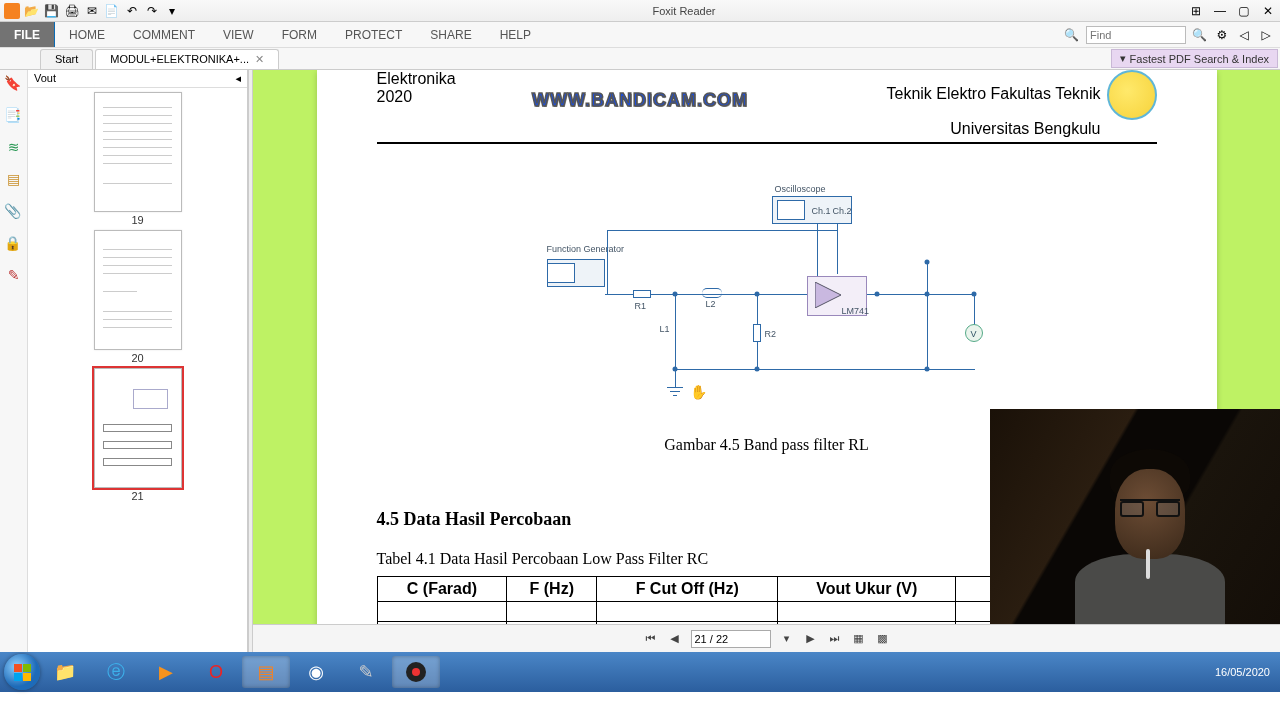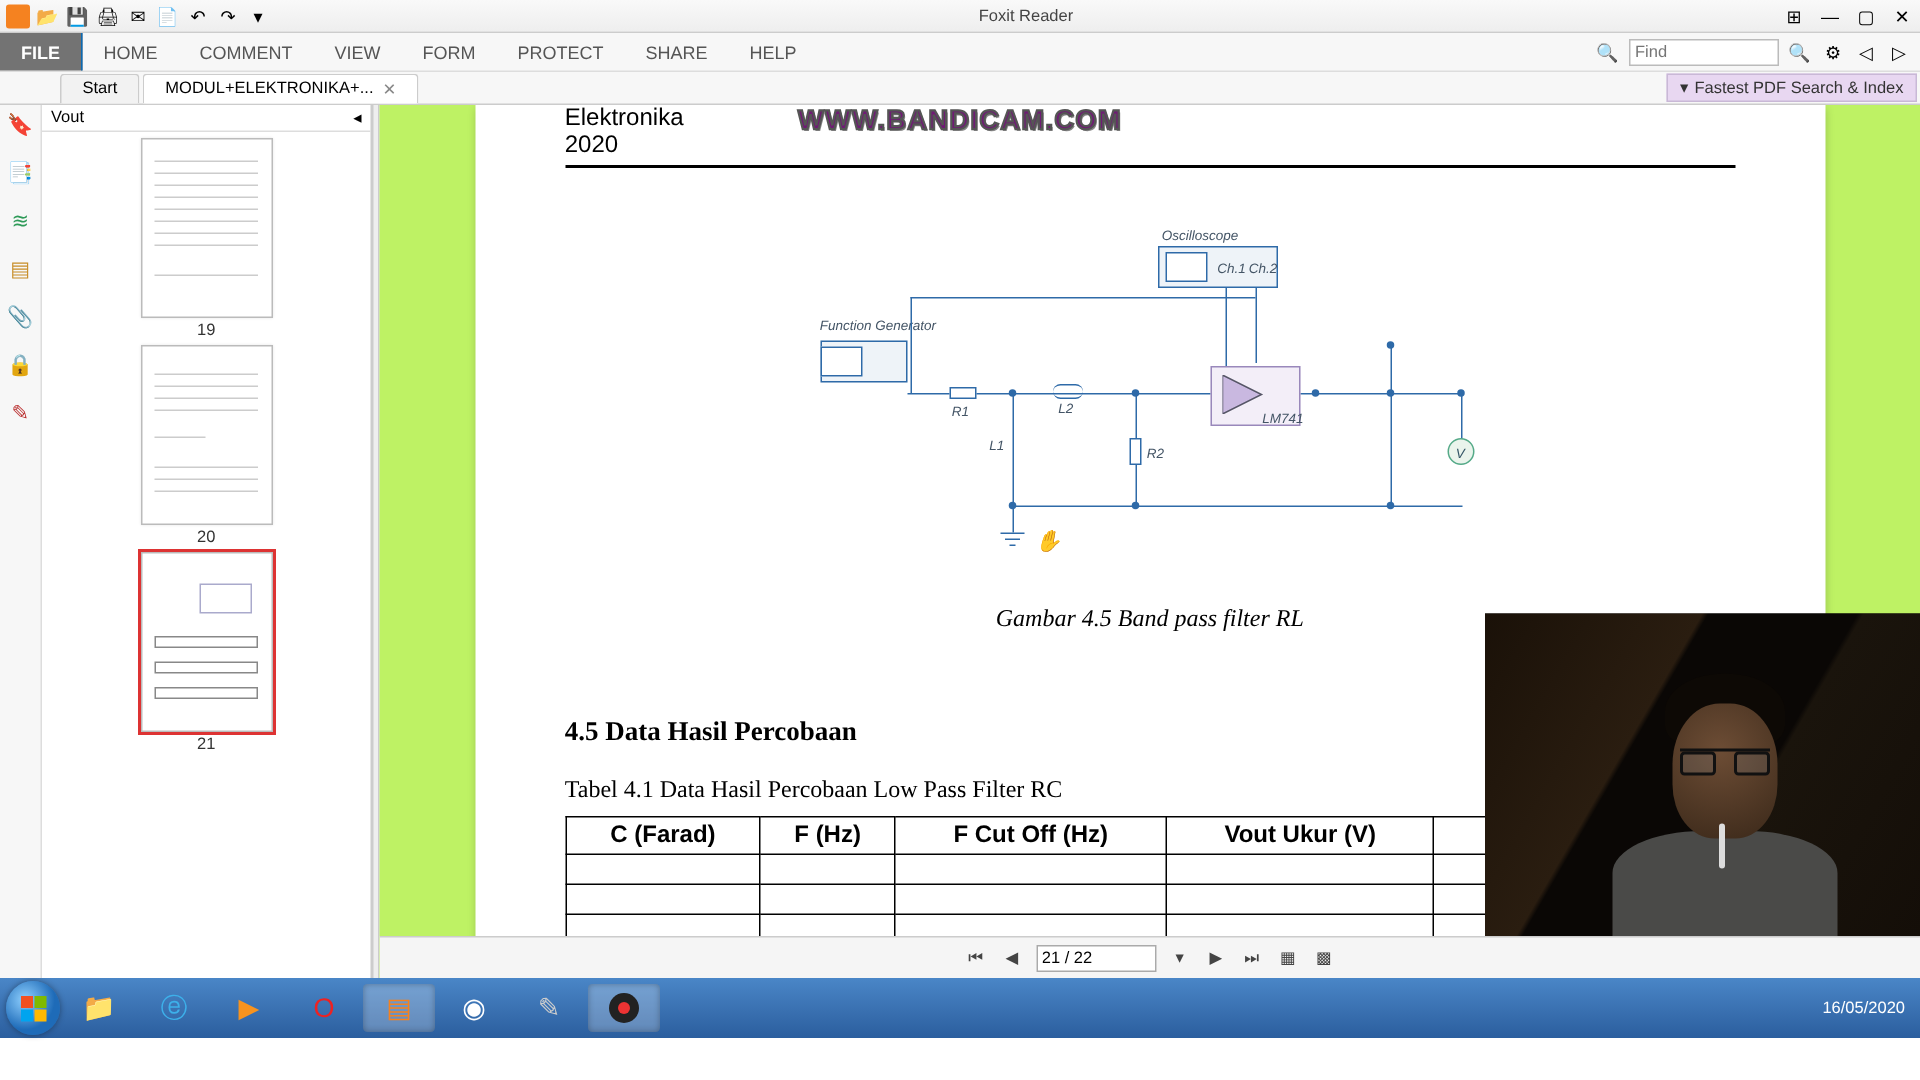--- a/index.html
+++ b/index.html
@@ -29,21 +29,21 @@
 .thumb { width: 88px; height: 120px; background:#fff; border:1px solid #bbb; box-shadow:0 0 2px rgba(0,0,0,.1); margin-bottom:2px; position:relative; overflow:hidden;}
 .thumb.selected{ outline:2px solid #d33; }
 .thumb .ln{ position:absolute; background:#ccc; height:1px; left:10%; width:80%;}
 .pgnum{ font-size:11px; color:#333;}
 .doc-view { flex: 1; background: #bef264; position: relative; overflow: hidden; }
 .page { position: absolute; left: 50%; transform: translateX(-50%); top: 0; width: 900px; height: 1100px; background: #fff; box-shadow: 0 2px 6px rgba(0,0,0,.2); padding: 0 60px; }
 .doc-header{ display:flex; justify-content:space-between; align-items:flex-start; border-bottom:2px solid #000; padding-bottom:4px; margin-top:0;}
 .hdr-left{ font-size:16px; font-family:'Times New Roman',serif;}
 .hdr-right{ font-size:16px; font-family:'Times New Roman',serif; text-align:right; position:relative;}
 .logo{ display:inline-block; width:50px; height:50px; border-radius:50%; background: radial-gradient(circle at 40% 40%, #ffe96b, #f6d23a); border:2px solid #5fb6d8; vertical-align:middle; margin-left:6px;}
-.fig-area{ text-align:center; margin-top:40px; font-size:12px;font-style:italic;}
+.fig-area{ text-align:center; margin-top:40px; font-size:12px;}
 .schematic{ width:440px; height:240px; margin:0 auto; position:relative;}
 .schematic .box{ position:absolute; border:1px solid #2e6aa8; background:#eef3f8;}
 .schematic .lbl{ position:absolute; font-size:9px; color:#456;}
 .schematic .node{ width:5px; height:5px; background:#2e6aa8; border-radius:50%; position:absolute; transform:translate(-50%,-50%);}
 .schematic .wire{ position:absolute; background:#2e6aa8;}
 .fig-caption{ font-family:'Times New Roman',serif; font-size:16px; margin-top:12px;}
 .section-h2{ font-family:'Times New Roman',serif; font-size:18px; font-weight:bold; margin-top:55px;}
 .tbl-caption{ font-family:'Times New Roman',serif; font-size:16px; margin-top:20px;}
 table.data{ border-collapse:collapse; margin-top:8px; font-family:'Times New Roman',serif; font-size:16px; width:100%;}
 table.data th, table.data td{ border:1.5px solid #000; padding:3px 6px; text-align:center; font-weight:bold;}
@@ -59,21 +59,21 @@
 .start-flag span{ display:block;}
 .tray{ margin-left:auto; color:#fff; font-size:11px; text-align:right; padding-right:6px; line-height:13px;}
 .webcam{ position:absolute; right:0; bottom:28px; width:290px; height:215px; background:#000;}
 .wc-scene{position:absolute; inset:0; background:linear-gradient(120deg,#1a1108 0%, #2a1d10 35%, #0a0705 36%, #0a0705 60%, #1a140c 61%, #140e08 100%);}
 .wc-face{position:absolute; width:70px; height:90px; left:125px; top:60px; background:radial-gradient(circle at 45% 35%, #6d4d35, #3a2819); border-radius:45% 45% 40% 40%;}
 .wc-hair{position:absolute; width:80px; height:50px; left:120px; top:40px; background:#0d0905; border-radius:50% 50% 30% 30%;}
 .wc-glasses{position:absolute; width:60px; height:14px; left:130px; top:90px; border-top:2px solid #111; display:flex; justify-content:space-between;}
 .wc-glasses span{width:24px; height:16px; border:2px solid #111; border-radius:3px; background:rgba(120,130,140,.2);}
 .wc-shirt{position:absolute; width:150px; height:70px; left:85px; bottom:0; background:#4a4a48; border-radius:40% 40% 0 0;}
 .wc-ear{position:absolute; width:4px; height:30px; left:156px; top:140px; background:#ddd; border-radius:2px;}
-.watermark{ position:absolute; top:0; left:50%; transform:translateX(-50%); z-index:50; font-family:Arial,sans-serif; font-weight:bold; font-size:18px; letter-spacing:1px; color:#701a75; -webkit-text-stroke:1.5px #555; text-shadow:1px 1px 0 #888;}
+.watermark{ position:absolute; top:20px; left:50%; transform:translateX(-50%); z-index:50; font-family:Arial,sans-serif; font-weight:bold; font-size:18px; letter-spacing:1px; color:#1d4ed8; -webkit-text-stroke:1.5px #555; text-shadow:1px 1px 0 #888;}
 .splitter{ width:5px; background:#eee; border-left:1px solid #ccc; border-right:1px solid #ccc; cursor:col-resize;}
 .scroll-grip{position:absolute; right:-4px; top:50%; width:8px; height:40px; background:#ddd; border:1px solid #bbb;}
 </style>
 </head>
 <body>
 
 <div class="titlebar">
   <div class="qat">
     <span class="qat-ic" style="background:#f58220;border-radius:2px;"></span>
     <span class="qat-ic">📂</span>
@@ -188,20 +188,24 @@
       <div class="scroll-grip"></div>
     </div>
 
   <div class="doc-view">
     <div class="page">
       <div class="doc-header">
         <div class="hdr-left">
           <div>Elektronika</div>
           <div>2020</div>
         </div>
+        <div class="hdr-right">
+          <span>Teknik Elektro Fakultas Teknik</span><span class="logo"></span><br>
+          <span style="margin-right:56px;display:inline-block">Universitas Bengkulu</span>
+        </div>
       </div>
 
       <div class="fig-area">
         <div class="schematic">
 
           <span class="lbl" style="left:228px;top:0">Oscilloscope</span>
           <div class="box" style="left:225px;top:12px;width:80px;height:28px"></div>
           <div class="box" style="left:230px;top:16px;width:28px;height:20px;background:#fff"></div>
           <span class="lbl" style="left:265px;top:22px">Ch.1</span>
           <span class="lbl" style="left:286px;top:22px">Ch.2</span>

